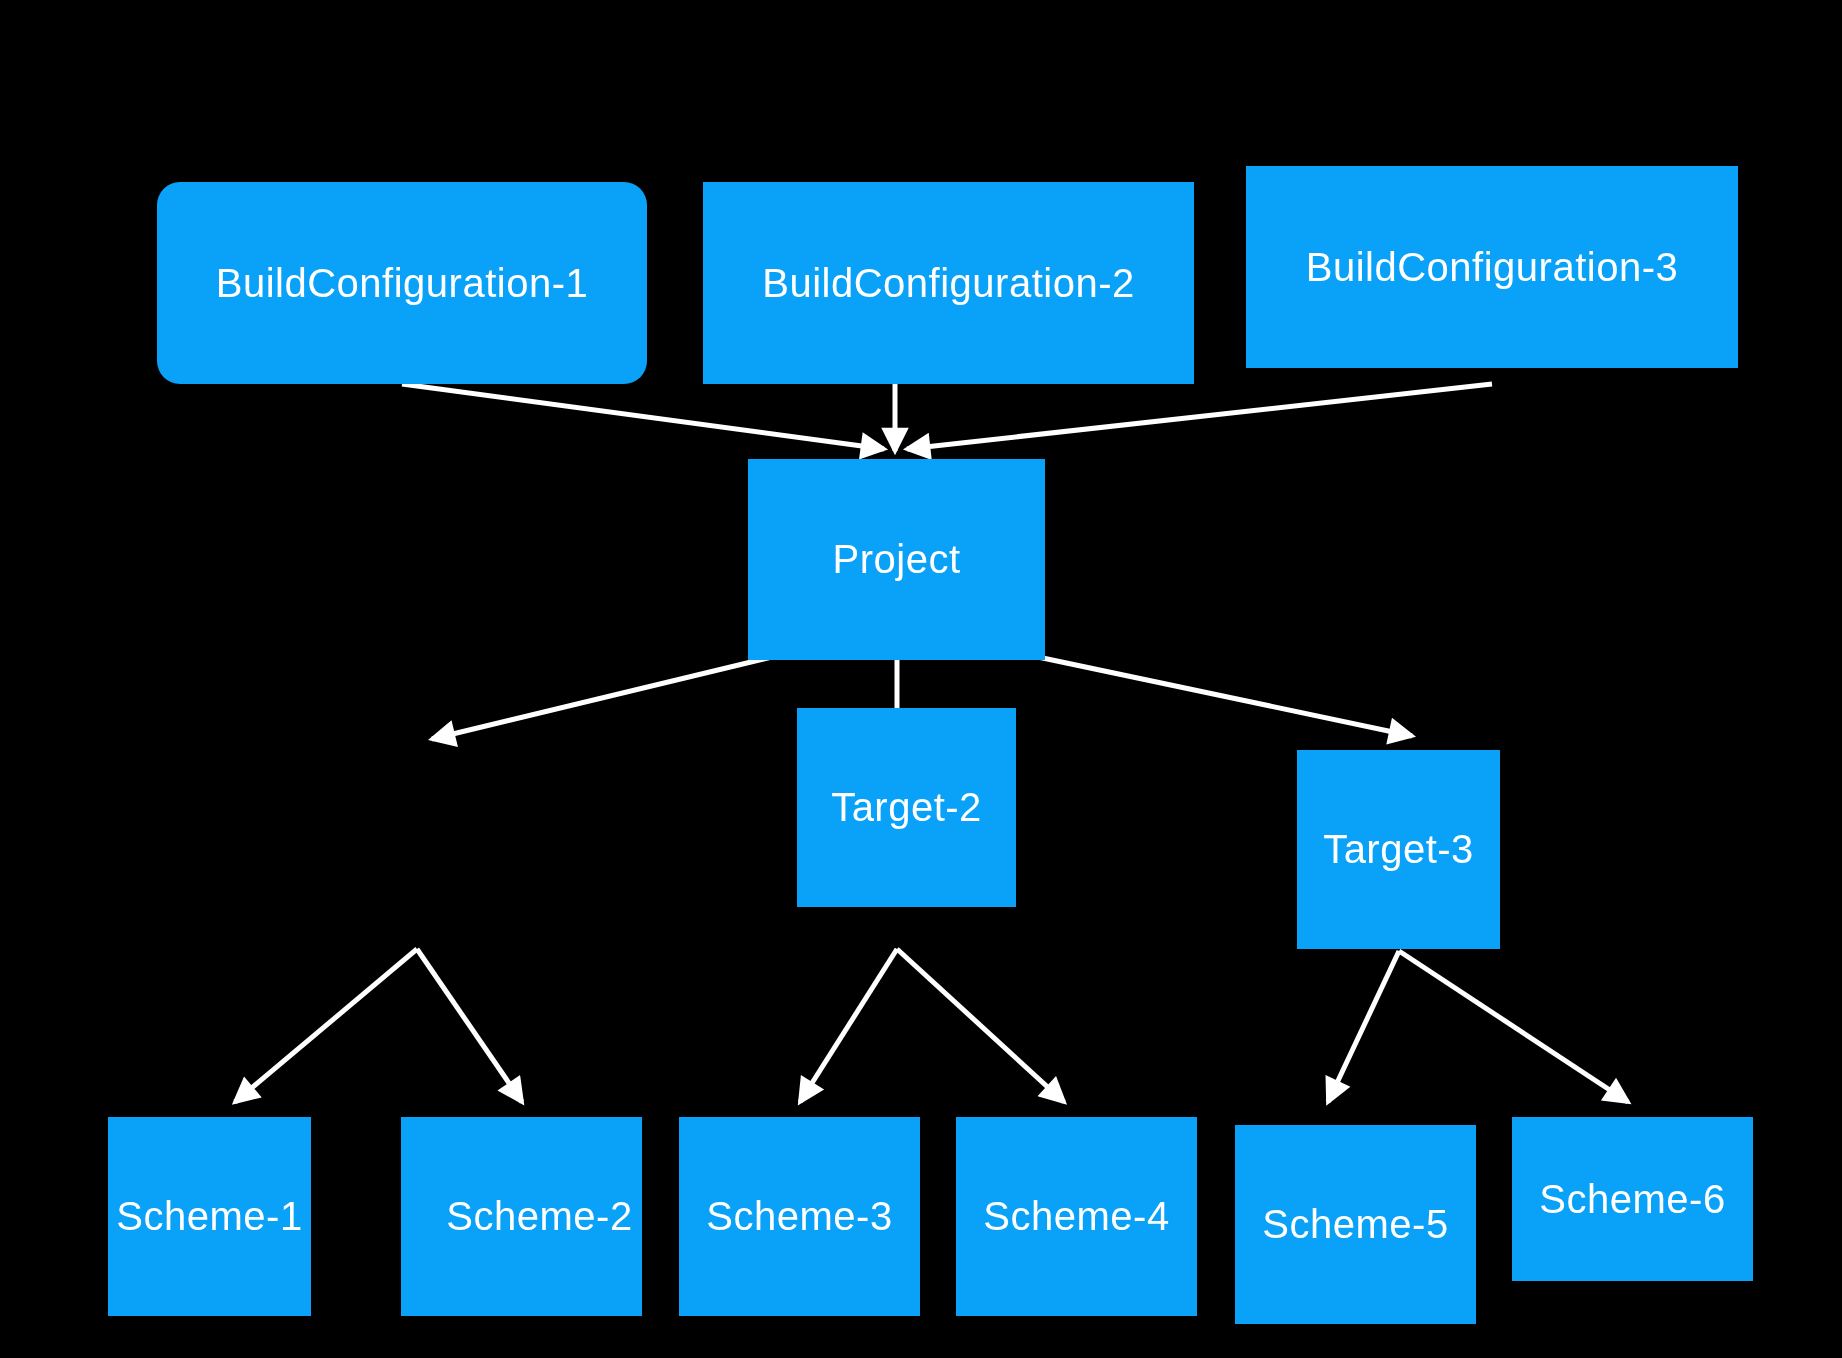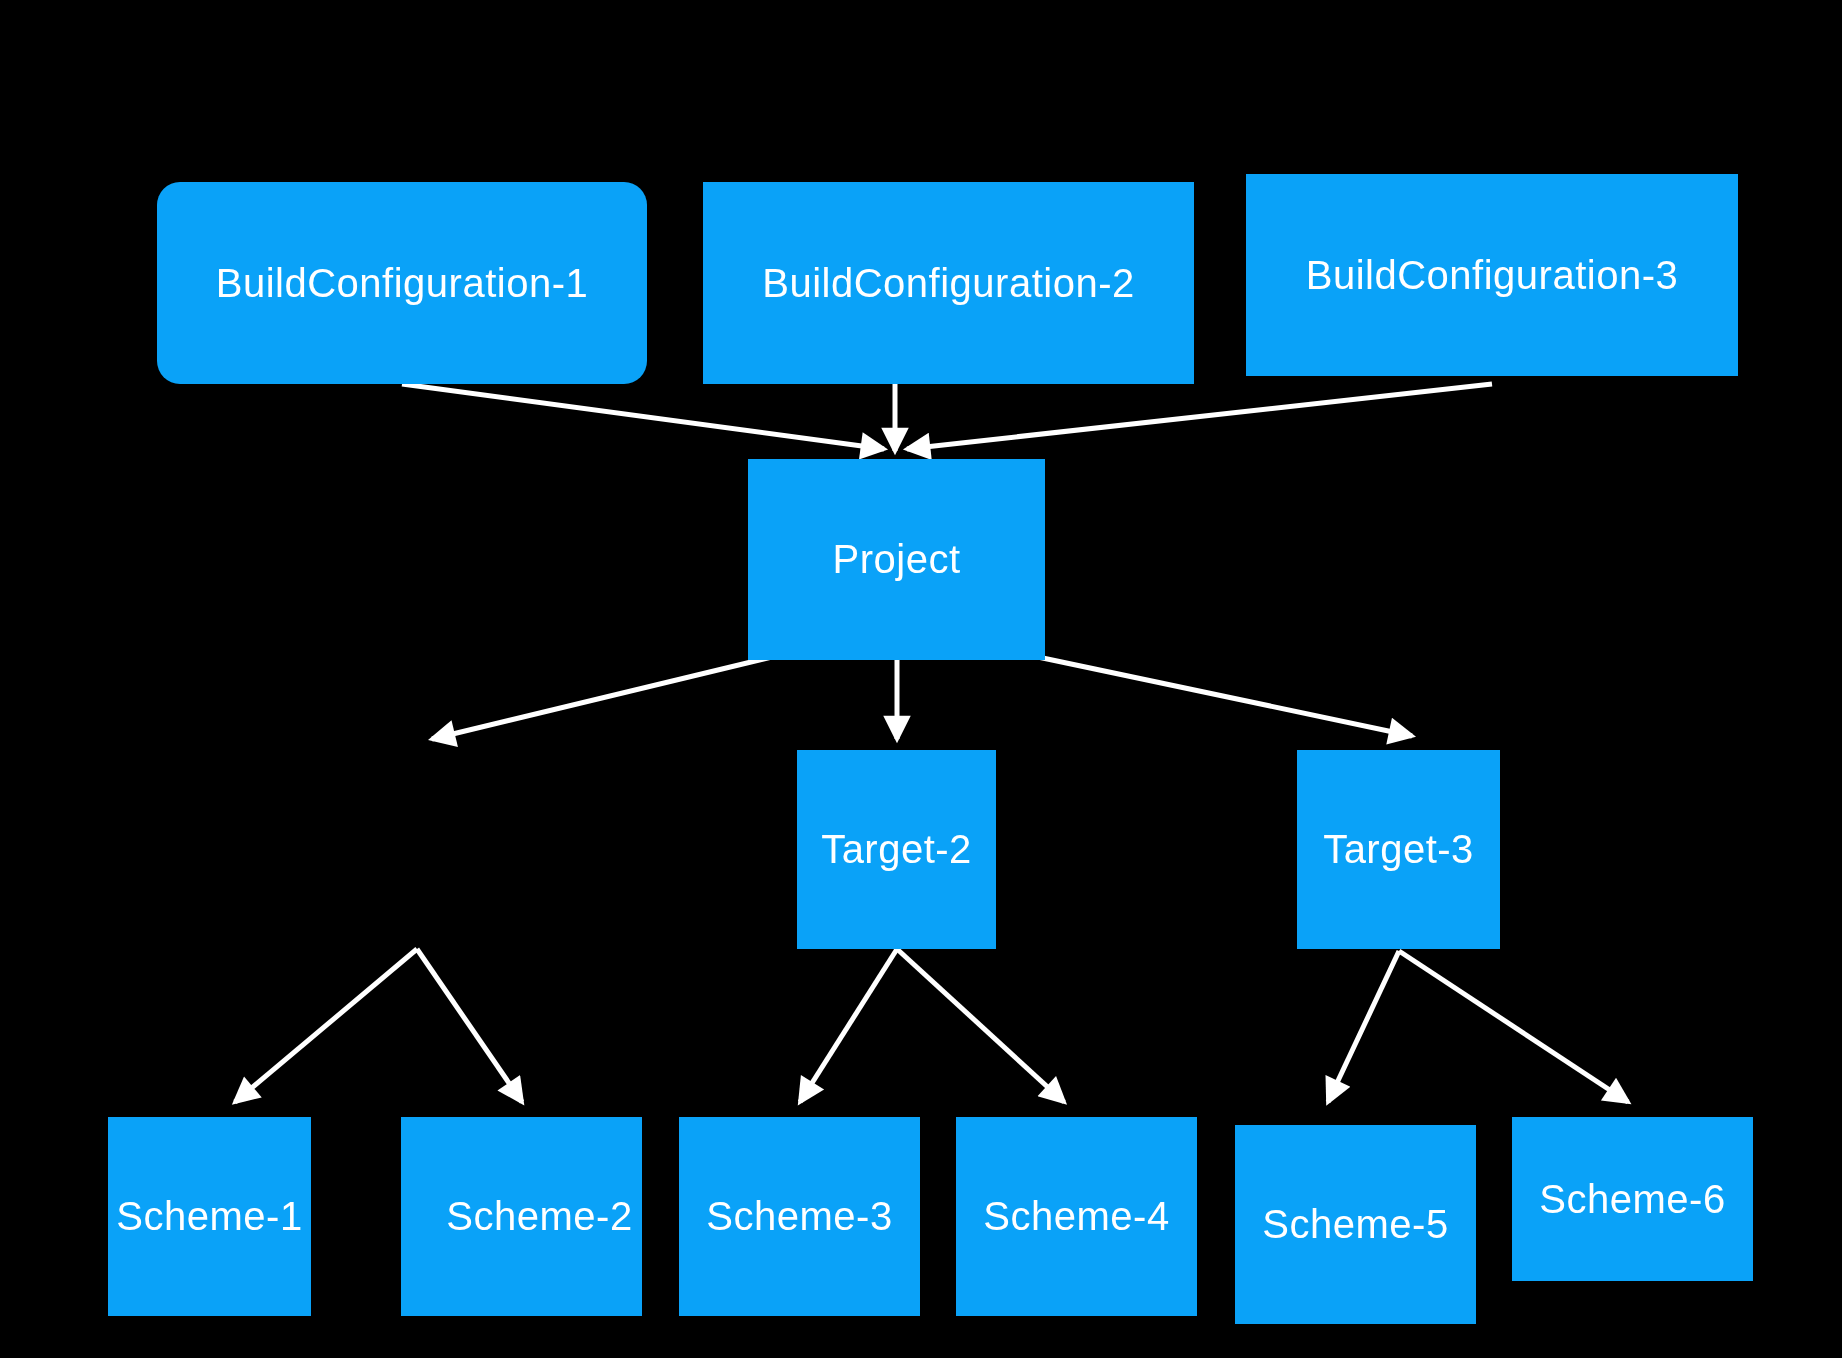--- a/index.html
+++ b/index.html
@@ -48,26 +48,26 @@
     align-items:center;
     justify-content:center;
     text-align:center;
     font-size:40px;
     font-weight:500;
     letter-spacing:0.5px;
   }
   
   .n-bc1{left:157px;top:182px;width:490px;height:202px;border-radius:23px;}
   .n-bc2{left:703px;top:182px;width:491px;height:202px;}
-  .n-bc3{left:1246px;top:174px;width:492px;height:202px;}
+  .n-bc3{left:1246px;top:166px;width:492px;height:202px;}
   
   .n-project{left:748px;top:459px;width:297px;height:201px;}
   
   .n-t1{left:316px;top:750px;width:202px;height:199px;}
-  .n-t2{left:797px;top:750px;width:199px;height:199px;}
+  .n-t2{left:797px;top:708px;width:219px;height:199px;}
   .n-t3{left:1297px;top:750px;width:203px;height:199px;}
   
   .n-s1{left:108px;top:1117px;width:203px;height:199px;}
   .n-s2{left:401px;top:1117px;width:241px;height:199px;padding-left:36px;}
   .n-s3{left:679px;top:1117px;width:241px;height:199px;}
   .n-s4{left:956px;top:1117px;width:241px;height:199px;}
   .n-s5{left:1235px;top:1117px;width:241px;height:199px;margin-top:8px;}
   .n-s6{left:1512px;top:1117px;width:241px;height:164px;}
 </style>
 </head>

